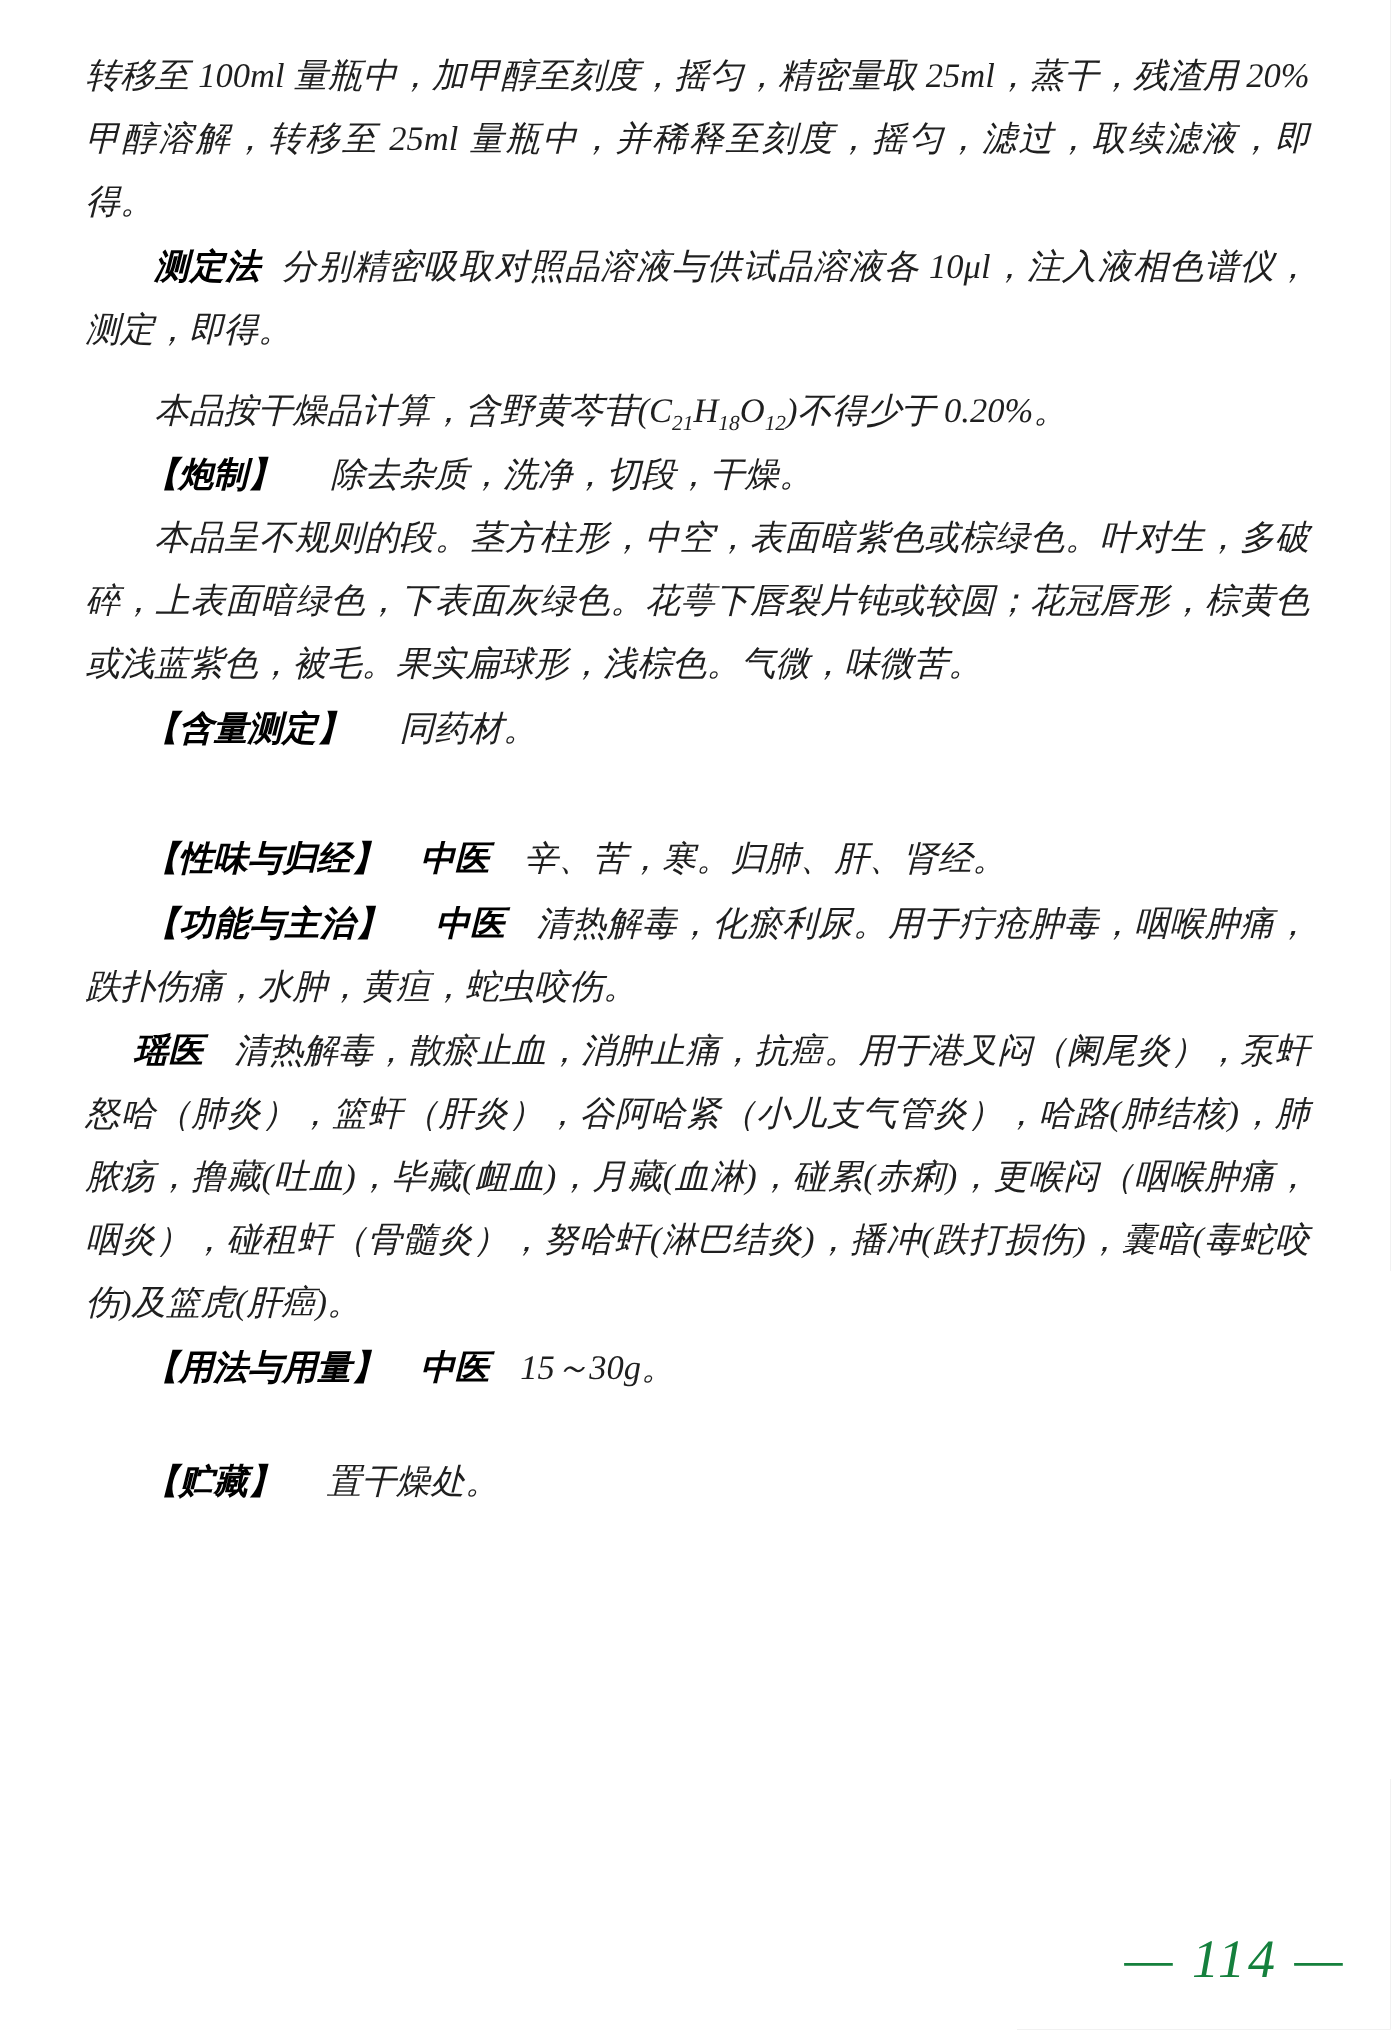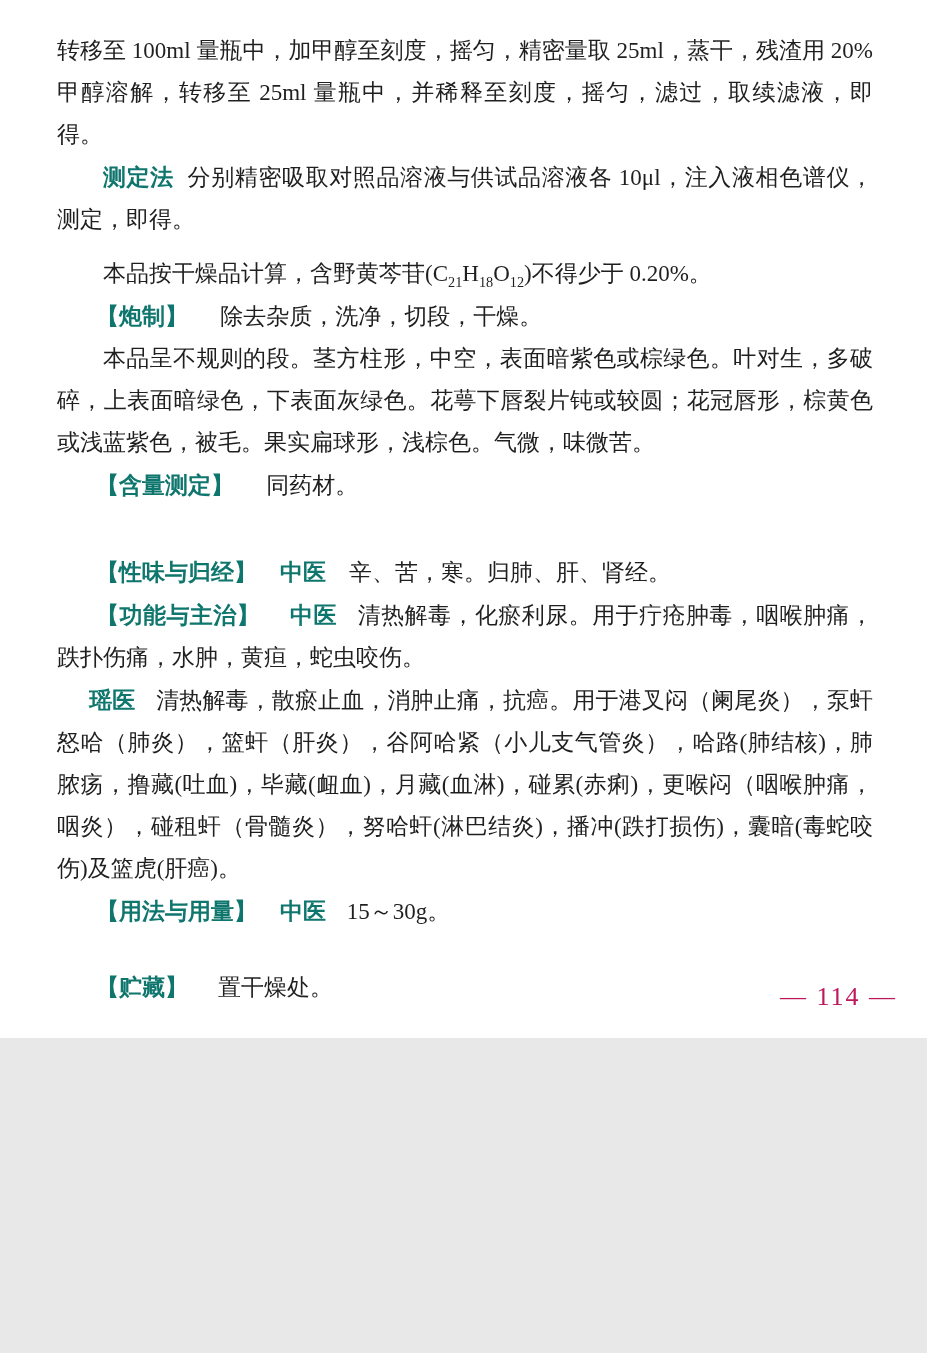--- a/index.html
+++ b/index.html
@@ -4,60 +4,61 @@
 <style>
   html, body {
     margin: 0;
     padding: 0;
     background: #e8e8e8;
     font-family: "Liberation Serif", "DejaVu Serif", serif;
   }
   .page {
     position: relative;
     width: 927px;
-    height: 1038px;
+    height: 1353px;
     margin: 0 auto;
     background: #ffffff;
     color: #1f1f1f;
     overflow: hidden;
+    font-style: italic;
   }
   .content {
     position: absolute;
     left: 57px;
     top: 30px;
     width: 816px;
   }
   p.doc-par {
     margin: 0;
     font-size: 23px;
     line-height: 42px;
     text-align: justify;
     text-align-last: left;
     word-break: break-all;
     color: #1f1f1f;
   }
   .seg-label {
     font-family: "Liberation Sans", "DejaVu Sans", sans-serif;
     font-weight: bold;
-    color: #0f766e;
+    color: #000000;
   }
   .seg-normal {
     font-family: "Liberation Serif", "DejaVu Serif", serif;
   }
   sub.seg-sub {
     font-size: 0.62em;
     line-height: 0;
   }
   .page-footer {
     position: absolute;
     right: 30px;
     bottom: 26px;
-    font-size: 26px;
+    font-size: 36px;
     letter-spacing: 2px;
-    color: #be185d;
+    color: #15803d;
     font-family: "Liberation Serif", "DejaVu Serif", serif;
   }
 </style>
 </head>
 <body>
 
 <div class="page">
   <div class="content">
       <p class="doc-par" style="text-indent: 0em;"><span class="seg-normal">转移至 100ml 量瓶中，加甲醇至刻度，摇匀，精密量取 25ml，蒸干，残渣用 20%甲醇溶解，转移至 25ml 量瓶中，并稀释至刻度，摇匀，滤过，取续滤液，即得。</span></p>
       <p class="doc-par" style="text-indent: 2em;"><span class="seg-label" style="margin-right: 0.6em;">测定法</span><span class="seg-normal">分别精密吸取对照品溶液与供试品溶液各 10μl，注入液相色谱仪，测定，即得。</span></p>

